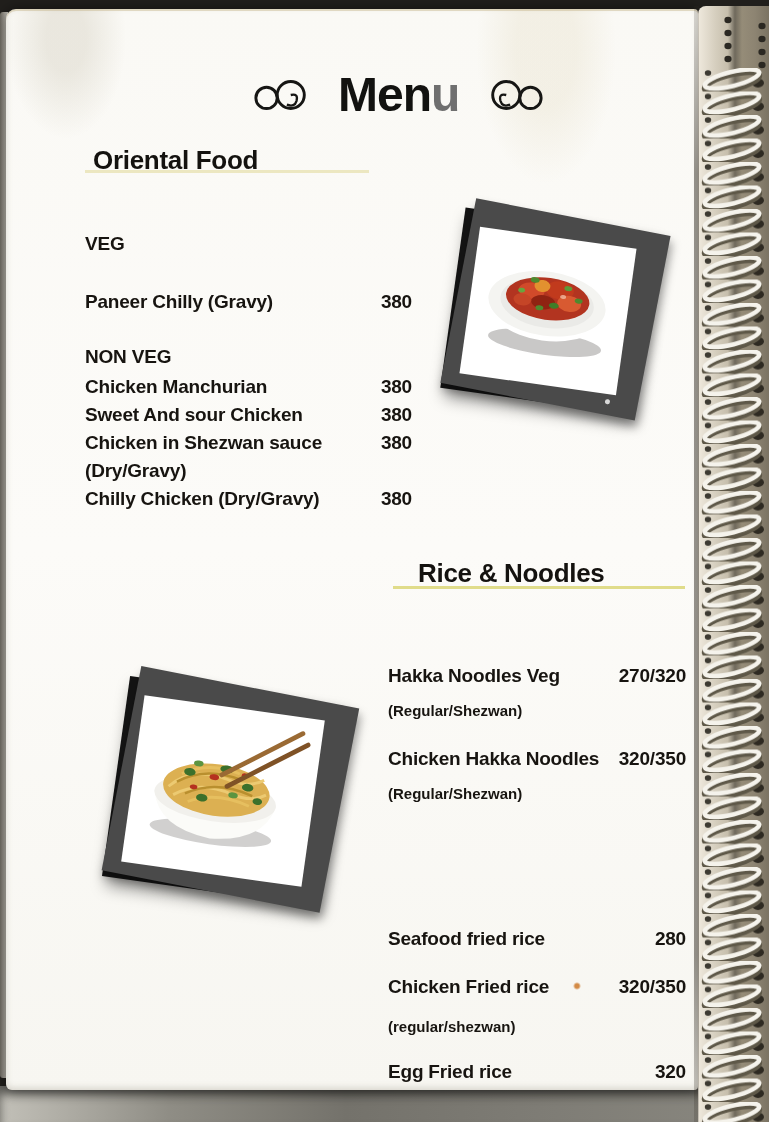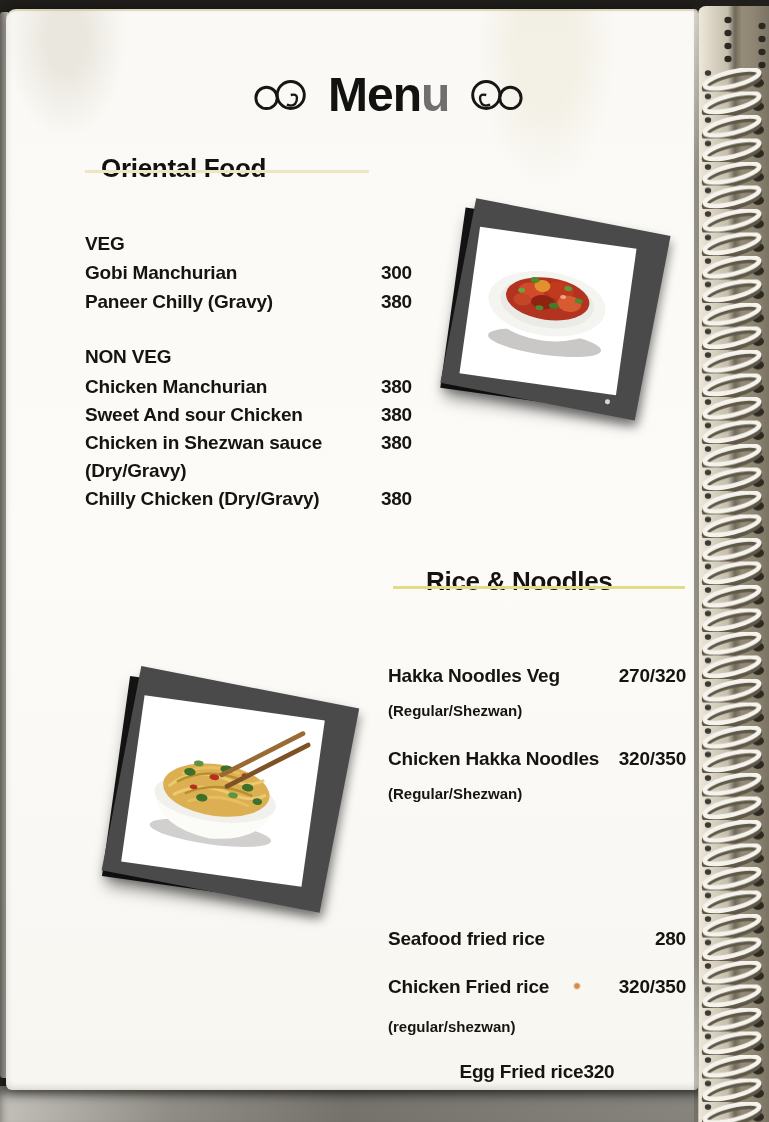--- a/index.html
+++ b/index.html
@@ -24,26 +24,26 @@
     box-shadow:inset 0 2px 0 rgba(200,185,140,.45), inset 0 -2px 6px rgba(120,110,90,.25), 0 0 14px rgba(0,0,0,.5);
     color:#181511;}
   
   .binding{position:absolute;right:0;top:6px;width:71px;height:1116px;
     background:linear-gradient(90deg,#efe9dd 0%,#d6cfbf 24%,#c6beac 42%,#6f695c 52%,#958c78 62%,#8d8472 80%,#7b7363 100%);
     border-radius:8px 0 0 0;}
   .binding::before{content:"";position:absolute;left:-4px;top:0;width:5px;height:100%;
     background:linear-gradient(180deg,rgba(50,44,34,.15),rgba(50,44,34,.5) 15%,rgba(50,44,34,.5) 85%,rgba(50,44,34,.2));}
   .coils{position:absolute;left:0;top:0;}
   
-  .title-row{position:absolute;left:246px;top:60px;display:flex;align-items:center;gap:14px;}
+  .title-row{position:absolute;left:246px;top:60px;display:flex;align-items:center;gap:24px;}
   .menu-title{font-size:48px;font-weight:bold;letter-spacing:-1px;color:#121210;line-height:52px;}
   .menu-title .accent{color:#6f6f6f;}
   .ornament{width:62px;height:36px;}
   
-  .heading{position:absolute;margin:16px;font-size:26px;font-weight:bold;letter-spacing:-.3px;color:#14120f;}
+  .heading{position:absolute;margin:8px;font-size:26px;font-weight:bold;letter-spacing:-.3px;color:#14120f;}
   .underline{position:absolute;height:3px;}
   .u-oriental{background:#ece7c1;}
   .u-rice{background:#e0dc8a;}
   
   .mrow{position:absolute;display:flex;justify-content:space-between;align-items:flex-start;
         font-weight:bold;font-size:19px;letter-spacing:-.2px;line-height:24px;color:#171410;margin-top:44px;}
   .lrow{left:79px;width:327px;}
   .rrow{left:382px;width:298px;}
   .group-label{justify-content:flex-start;}
   .note-row{font-size:15px;letter-spacing:0;}
@@ -81,24 +81,20 @@
         <path d="M24 18 q-8 -2 -6 6 q2 7 10 4" fill="none" stroke="#161614" stroke-width="2.4"></path>
         <circle cx="49" cy="21" r="11" fill="none" stroke="#161614" stroke-width="3"></circle>
       </svg>
     </div>
 
     <h2 class="heading" style="left:79px;top:128px;">Oriental Food</h2>
     <div class="underline u-oriental" style="left:79px;top:161px;width:284px;"></div>
 
     <div class="mrow lrow group-label" style="top:179px;">
       <span class="iname">VEG</span>
-    </div>
-    <div class="mrow lrow" style="top:208px;">
-      <span class="iname">Gobi Manchurian</span>
-      <span class="iprice">300</span>
     </div>
     <div class="mrow lrow" style="top:237px;">
       <span class="iname">Paneer Chilly (Gravy)</span>
       <span class="iprice">380</span>
     </div>
 
     <div class="mrow lrow group-label" style="top:292px;">
       <span class="iname">NON VEG</span>
     </div>
     <div class="mrow lrow" style="top:322px;">
@@ -168,21 +164,21 @@
       <span class="iname">Seafood fried rice</span>
       <span class="iprice">280</span>
     </div>
     <div class="mrow rrow" style="top:922px;">
       <span class="iname">Chicken Fried rice</span>
       <span class="iprice">320/350</span>
     </div>
     <div class="mrow rrow note-row" style="top:962px;">
       <span class="iname">(regular/shezwan)</span>
     </div>
-    <div class="mrow rrow" style="top:1007px;justify-content:center;">
+    <div class="mrow rrow" style="top:1007px;">
       <span class="iname">Egg Fried rice</span>
       <span class="iprice">320</span>
     </div>
 
     <div class="photo-frame photo2">
       <div class="photo-inner">
         <svg class="dish-svg" viewBox="0 0 190 170">
           <ellipse cx="88" cy="130" rx="64" ry="12" fill="rgba(70,68,64,.25)"></ellipse>
           <path d="M24 94 Q32 132 88 136 Q144 132 152 94 Z" fill="#fbfbf8"></path>
           <ellipse cx="88" cy="94" rx="64" ry="24" fill="#f1f0ec"></ellipse>

